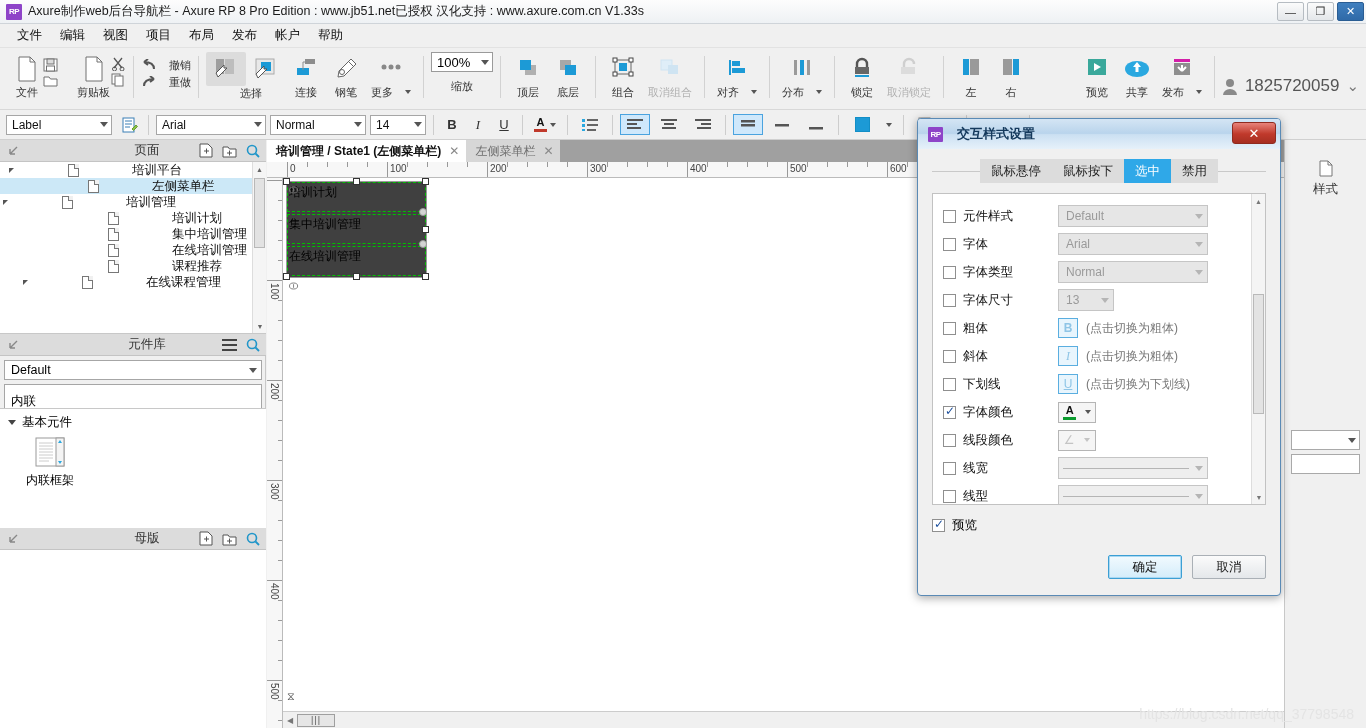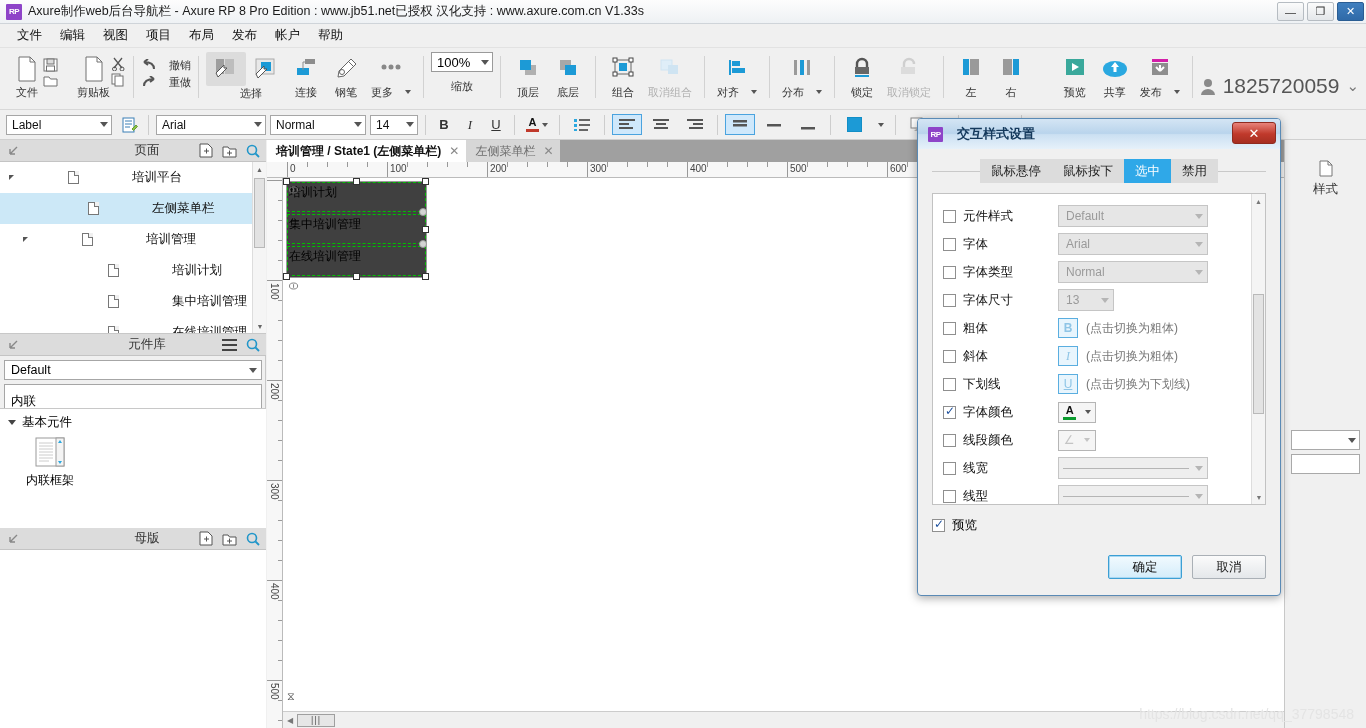--- a/index.html
+++ b/index.html
@@ -69,21 +69,21 @@
     display:flex; flex-direction:column; align-items:center; padding-top:4px;
   }
   .zoominput {
     width:62px; height:20px; background:#fff; border:1px solid #9a9a9a;
     display:flex; align-items:center; justify-content:space-between;
     padding:0 3px 0 5px; font-size:13px;
   }
   .caret { width:0;height:0;border-left:4px solid transparent;border-right:4px solid transparent;border-top:5px solid #555; }
   .caret.sm { border-left:3px solid transparent;border-right:3px solid transparent;border-top:4px solid #555; }
   .acct { display:flex;align-items:center;gap:7px; padding-top:14px; }
-  .acct-name { font-size:21px; color:#555; }
+  .acct-name { font-size:17px; color:#555; }
 
   
   .formatbar {
     position:absolute; left:0; top:110px; width:1366px; height:30px;
     background:#f0f0f0; border-bottom:1px solid #d0d0d0;
     display:flex; align-items:center; padding-left:6px; gap:4px;
   }
   .fsel {
     height:20px; background:#fff; border:1px solid #a6a6a6;
     display:flex; align-items:center; justify-content:space-between;
@@ -103,21 +103,21 @@
     display:flex; align-items:center; position:relative;
   }
   .panel-title { position:absolute; left:0; right:0; text-align:center; font-size:12.5px; color:#333;padding-left:28px; }
   .panel-icons { position:absolute; right:6px; display:flex; gap:9px; align-items:center; }
   .leftcol { position:absolute; left:0; top:140px; width:266px; height:588px; background:#f0f0f0;
              border-right:1px solid #c8c8c8; }
 
   #pages-panel { position:absolute; left:0; top:0; width:266px; height:194px; }
   #pages-list { position:absolute; left:0; top:22px; width:266px; height:172px; background:#fff; overflow:hidden;
                 border-bottom:1px solid #c8c8c8;}
-  .tree-row { height:31px; display:flex; align-items:center; font-size:12.5px; color:#111; white-space:nowrap;gap:48px; }
+  .tree-row { height:16px; display:flex; align-items:center; font-size:12.5px; color:#111; white-space:nowrap;gap:48px; }
   .tree-row.sel { background:#cce8f7; }
   .tri { width:0;height:0;border-top:5px solid #555;border-right:5px solid transparent;
          margin-right:4px; transform:rotate(0deg); }
   .tri-wrap { width:14px; display:flex; justify-content:center; align-items:center; }
   .pg-ico { width:11px;height:13px;border:1px solid #777;background:#fff;margin-right:5px;position:relative; }
   .pg-ico:after { content:""; position:absolute; right:-1px; top:-1px; width:4px;height:4px;
                   background:#f0f0f0; border-left:1px solid #777; border-bottom:1px solid #777; }
   .vscroll { position:absolute; right:0; top:0; width:14px; height:100%; background:#f5f5f5; border-left:1px solid #ddd; }
   .vscroll .ar { height:14px; display:flex; align-items:center; justify-content:center; font-size:7px; color:#666; }
   .vscroll .thumb { position:absolute; left:1px; width:11px; background:#e2e2e2; border:1px solid #b8b8b8; }
@@ -601,21 +601,21 @@
     </div>
     <div class="fsepv"></div>
     <div class="fsel" style="width:110px">
       <span>Arial</span>
       <span class="caret"></span>
     </div>
     <div class="fsel" style="width:96px">
       <span>Normal</span>
       <span class="caret"></span>
     </div>
-    <div class="fsel" style="width:48px">
+    <div class="fsel" style="width:56px">
       <span>14</span>
       <span class="caret"></span>
     </div>
     <div class="fsepv"></div>
     <div class="fbtn" style="font-weight:bold">B</div>
     <div class="fbtn" style="font-style:italic;font-family:'Liberation Serif',serif">I</div>
     <div class="fbtn" style="text-decoration:underline">U</div>
     <div class="fsepv"></div>
     <div class="fbtn wide">
       <span class="aglyph">
@@ -743,21 +743,21 @@
               <span class="tri"></span>
             </span>
           <span class="pg-ico"></span>
           <span>培训平台</span>
         </div>
         <div class="tree-row sel" style="padding-left:26px">
           <span class="tri-wrap"></span>
           <span class="pg-ico"></span>
           <span>左侧菜单栏</span>
         </div>
-        <div class="tree-row" style="padding-left:20px">
+        <div class="tree-row" style="">
           <span class="tri-wrap">
               <span class="tri"></span>
             </span>
           <span class="pg-ico"></span>
           <span>培训管理</span>
         </div>
         <div class="tree-row" style="padding-left:46px">
           <span class="tri-wrap"></span>
           <span class="pg-ico"></span>
           <span>培训计划</span>

